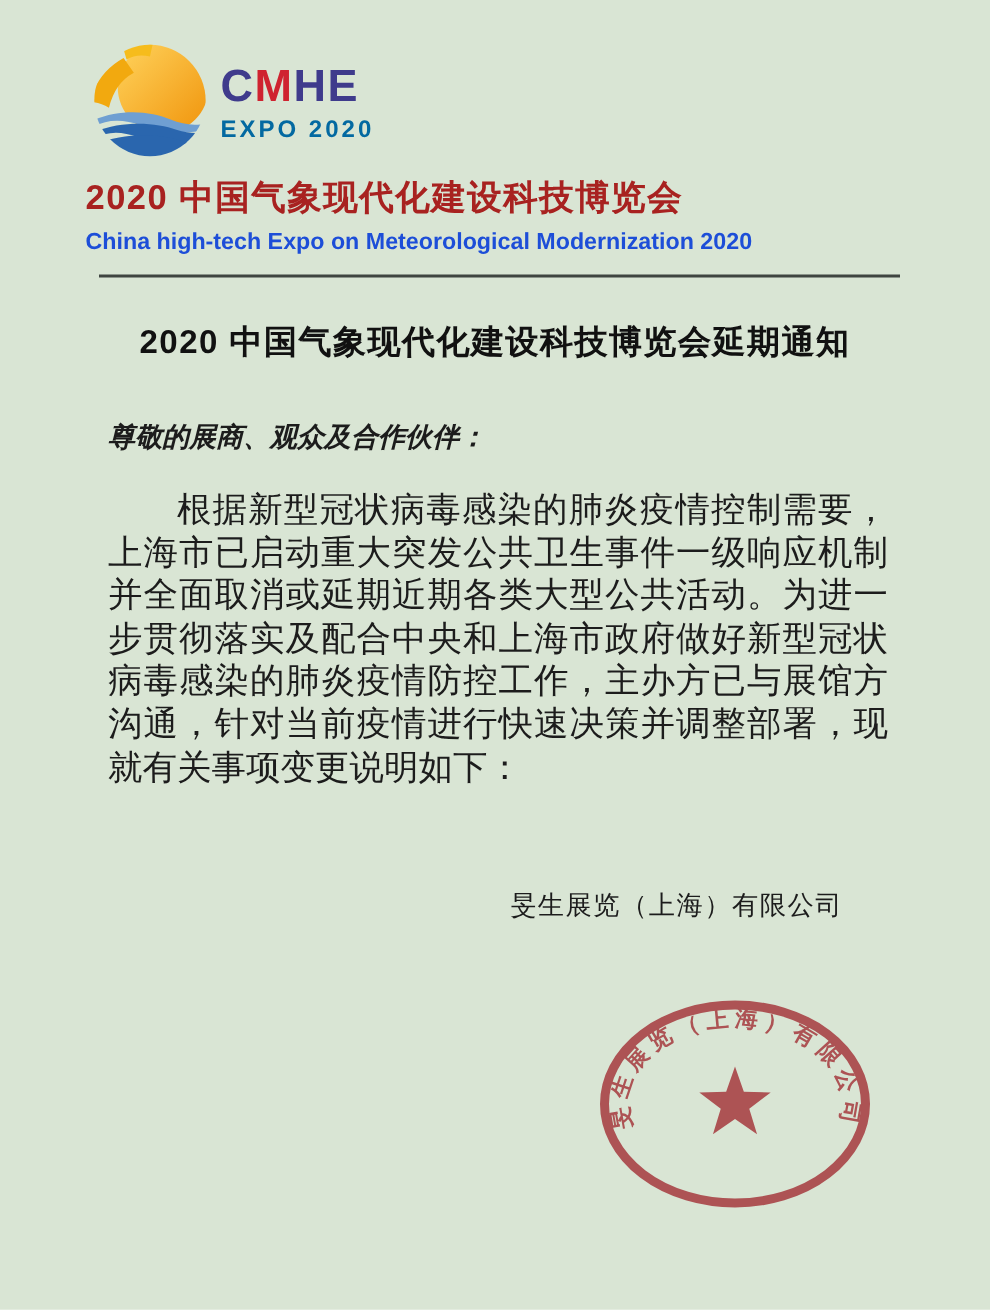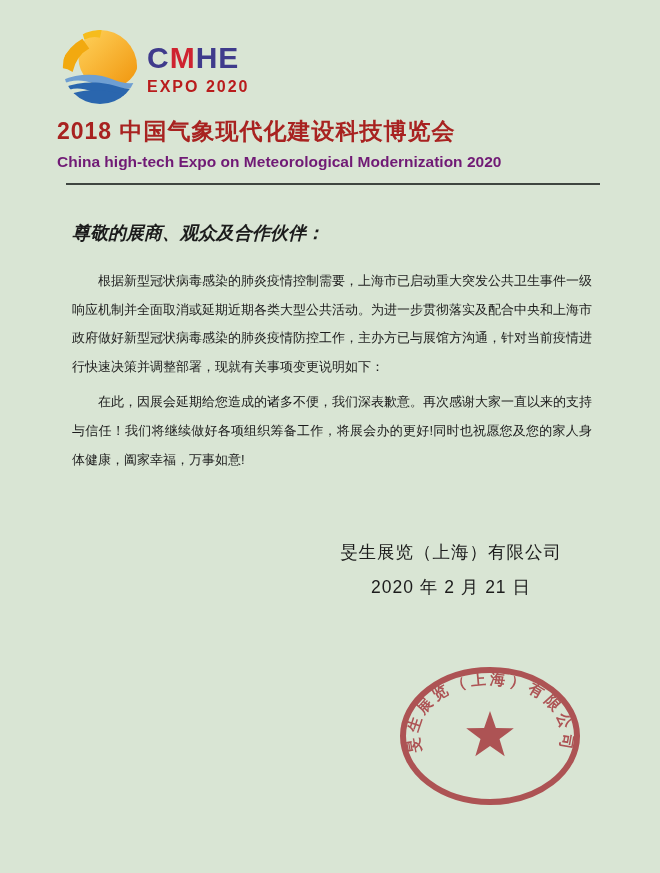--- a/index.html
+++ b/index.html
@@ -13,30 +13,30 @@
   }
   .page{position:relative;width:660px;height:783px;}
 
   
   .header{padding:28px 57px 0 57px;}
   .logo-row{display:flex;align-items:center;gap:6px;height:78px;}
   .logo-text{display:flex;flex-direction:column;line-height:1;margin-top:4px;}
   .logo-acronym{font-size:30px;font-weight:bold;letter-spacing:1px;}
   .logo-acronym .c,.logo-acronym .he{color:#3f3b8c;}
   .logo-acronym .m{color:#cf2330;}
-  .logo-expo{font-size:16px;font-weight:bold;color:#b91c1c;letter-spacing:2px;margin-top:6px;}
+  .logo-expo{font-size:16px;font-weight:bold;color:#0369a1;letter-spacing:2px;margin-top:6px;}
 
   .brand-cn{
     margin-top:10px;
     color:#a82220;font-weight:bold;
     font-size:23px;letter-spacing:1px;
   }
   .brand-en{
     margin-top:6px;
-    color:#701a75;font-weight:bold;
+    color:#1d4ed8;font-weight:bold;
     font-size:15.5px;
   }
   .divider{
     margin:12px 60px 0 66px;
     border:none;border-top:2px solid #3f4540;
     height:0;
   }
 
   
   .notice-title{
@@ -46,21 +46,21 @@
     letter-spacing:1px;
     color:#111;
   }
   .salutation{
     margin:36px 68px 0 72px;
     font-size:18px;font-weight:bold;font-style:italic;
   }
   .body-text{margin:22px 68px 0 72px;}
   .body-text p{
     margin:0 0 7px 0;
-    font-size:13px;
+    font-size:23px;
     line-height:28.6px;
     text-align:justify;
     text-indent:2em;
   }
   .body-text p .bold{font-weight:bold;}
 
   
   .signature{
     width:max-content;
     margin:66px 98px 0 auto;
@@ -106,37 +106,36 @@
           <path d="M2,62 C24,52 48,54 62,59 C72,62 80,62 86,59 L86,66 C68,71 50,69 36,64 C22,59 12,60 2,68 Z" fill="#2a66ae"></path>
           <path d="M4,70 C26,60 50,62 64,66 C74,69 80,69 86,67 L86,78 L4,78 Z" fill="#2a66ae"></path>
         </g>
       </svg>
       <div class="logo-text">
         <div class="logo-acronym"><span class="c">C</span><span class="m">M</span><span class="he">HE</span></div>
         <div class="logo-expo">EXPO 2020</div>
       </div>
     </div>
 
-    <div class="brand-cn">2018 中国气象现代化建设科技博览会</div>
+    <div class="brand-cn">2020 中国气象现代化建设科技博览会</div>
     <div class="brand-en">China high-tech Expo on Meteorological Modernization 2020</div>
   </div>
 
   <hr class="divider">
 
+  <div class="notice-title">2020 中国气象现代化建设科技博览会延期通知</div>
 
   <div class="salutation">尊敬的展商、观众及合作伙伴：</div>
 
   <div class="body-text">
     <p>根据新型冠状病毒感染的肺炎疫情控制需要，上海市已启动重大突发公共卫生事件一级响应机制并全面取消或延期近期各类大型公共活动。为进一步贯彻落实及配合中央和上海市政府做好新型冠状病毒感染的肺炎疫情防控工作，主办方已与展馆方沟通，针对当前疫情进行快速决策并调整部署，现就有关事项变更说明如下：</p>
-    <p>在此，因展会延期给您造成的诸多不便，我们深表歉意。再次感谢大家一直以来的支持与信任！我们将继续做好各项组织筹备工作，将展会办的更好!同时也祝愿您及您的家人身体健康，阖家幸福，万事如意!</p>
   </div>
 
   <div class="signature">
     <div class="company">旻生展览（上海）有限公司</div>
-    <div class="date">2020 年 2 月 21 日</div>
   </div>
 
   <svg class="stamp" viewBox="0 0 190 145" aria-hidden="true">
     <defs>
       <path id="sealArc" d="M 27.3,89.8 A 72,52 0 1 1 162.7,89.8" fill="none"></path>
     </defs>
     <ellipse cx="95" cy="72" rx="87" ry="66" fill="none" stroke="#c4454f" stroke-width="6"></ellipse>
     <polygon points="95,47 100.9,63.9 118.8,64.3 104.5,75.1 109.7,92.2 95,82 80.3,92.2 85.5,75.1 71.2,64.3 89.1,63.9" fill="#c4454f"></polygon>
     <text font-size="15" font-weight="bold" fill="#c4454f" letter-spacing="4">
       <textPath href="#sealArc" startOffset="50%" text-anchor="middle">旻生展览（上海）有限公司</textPath>

